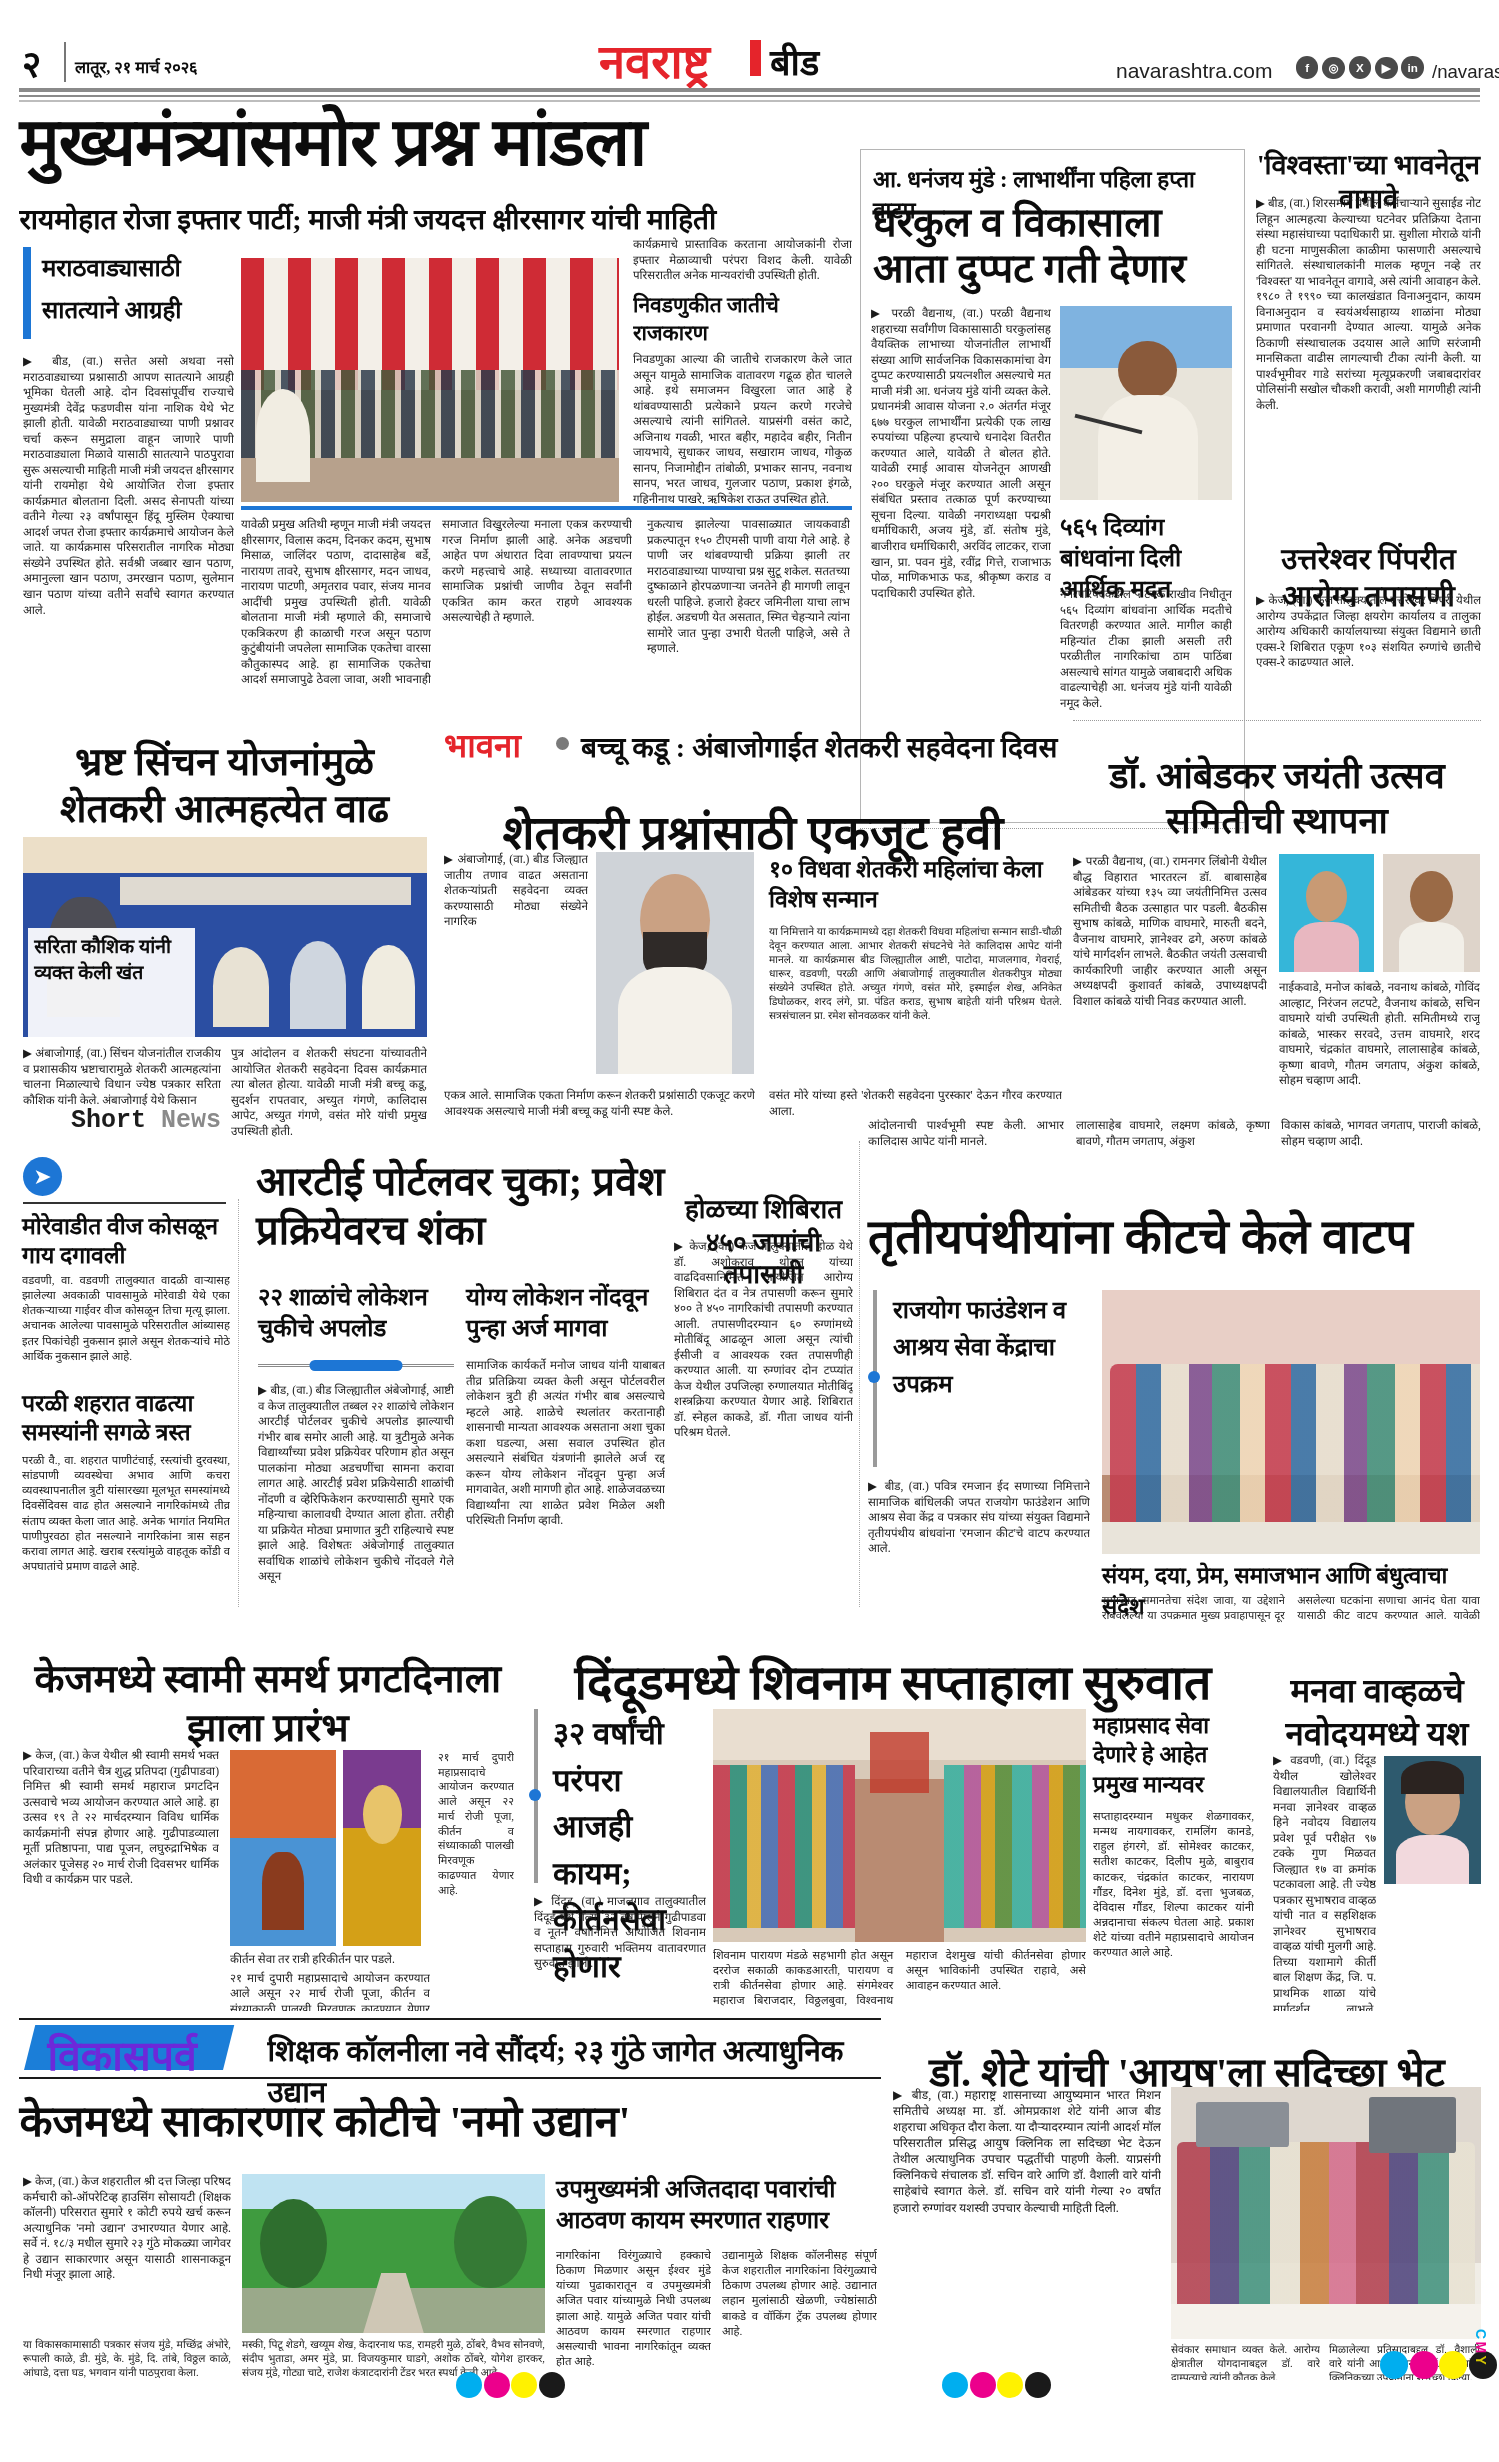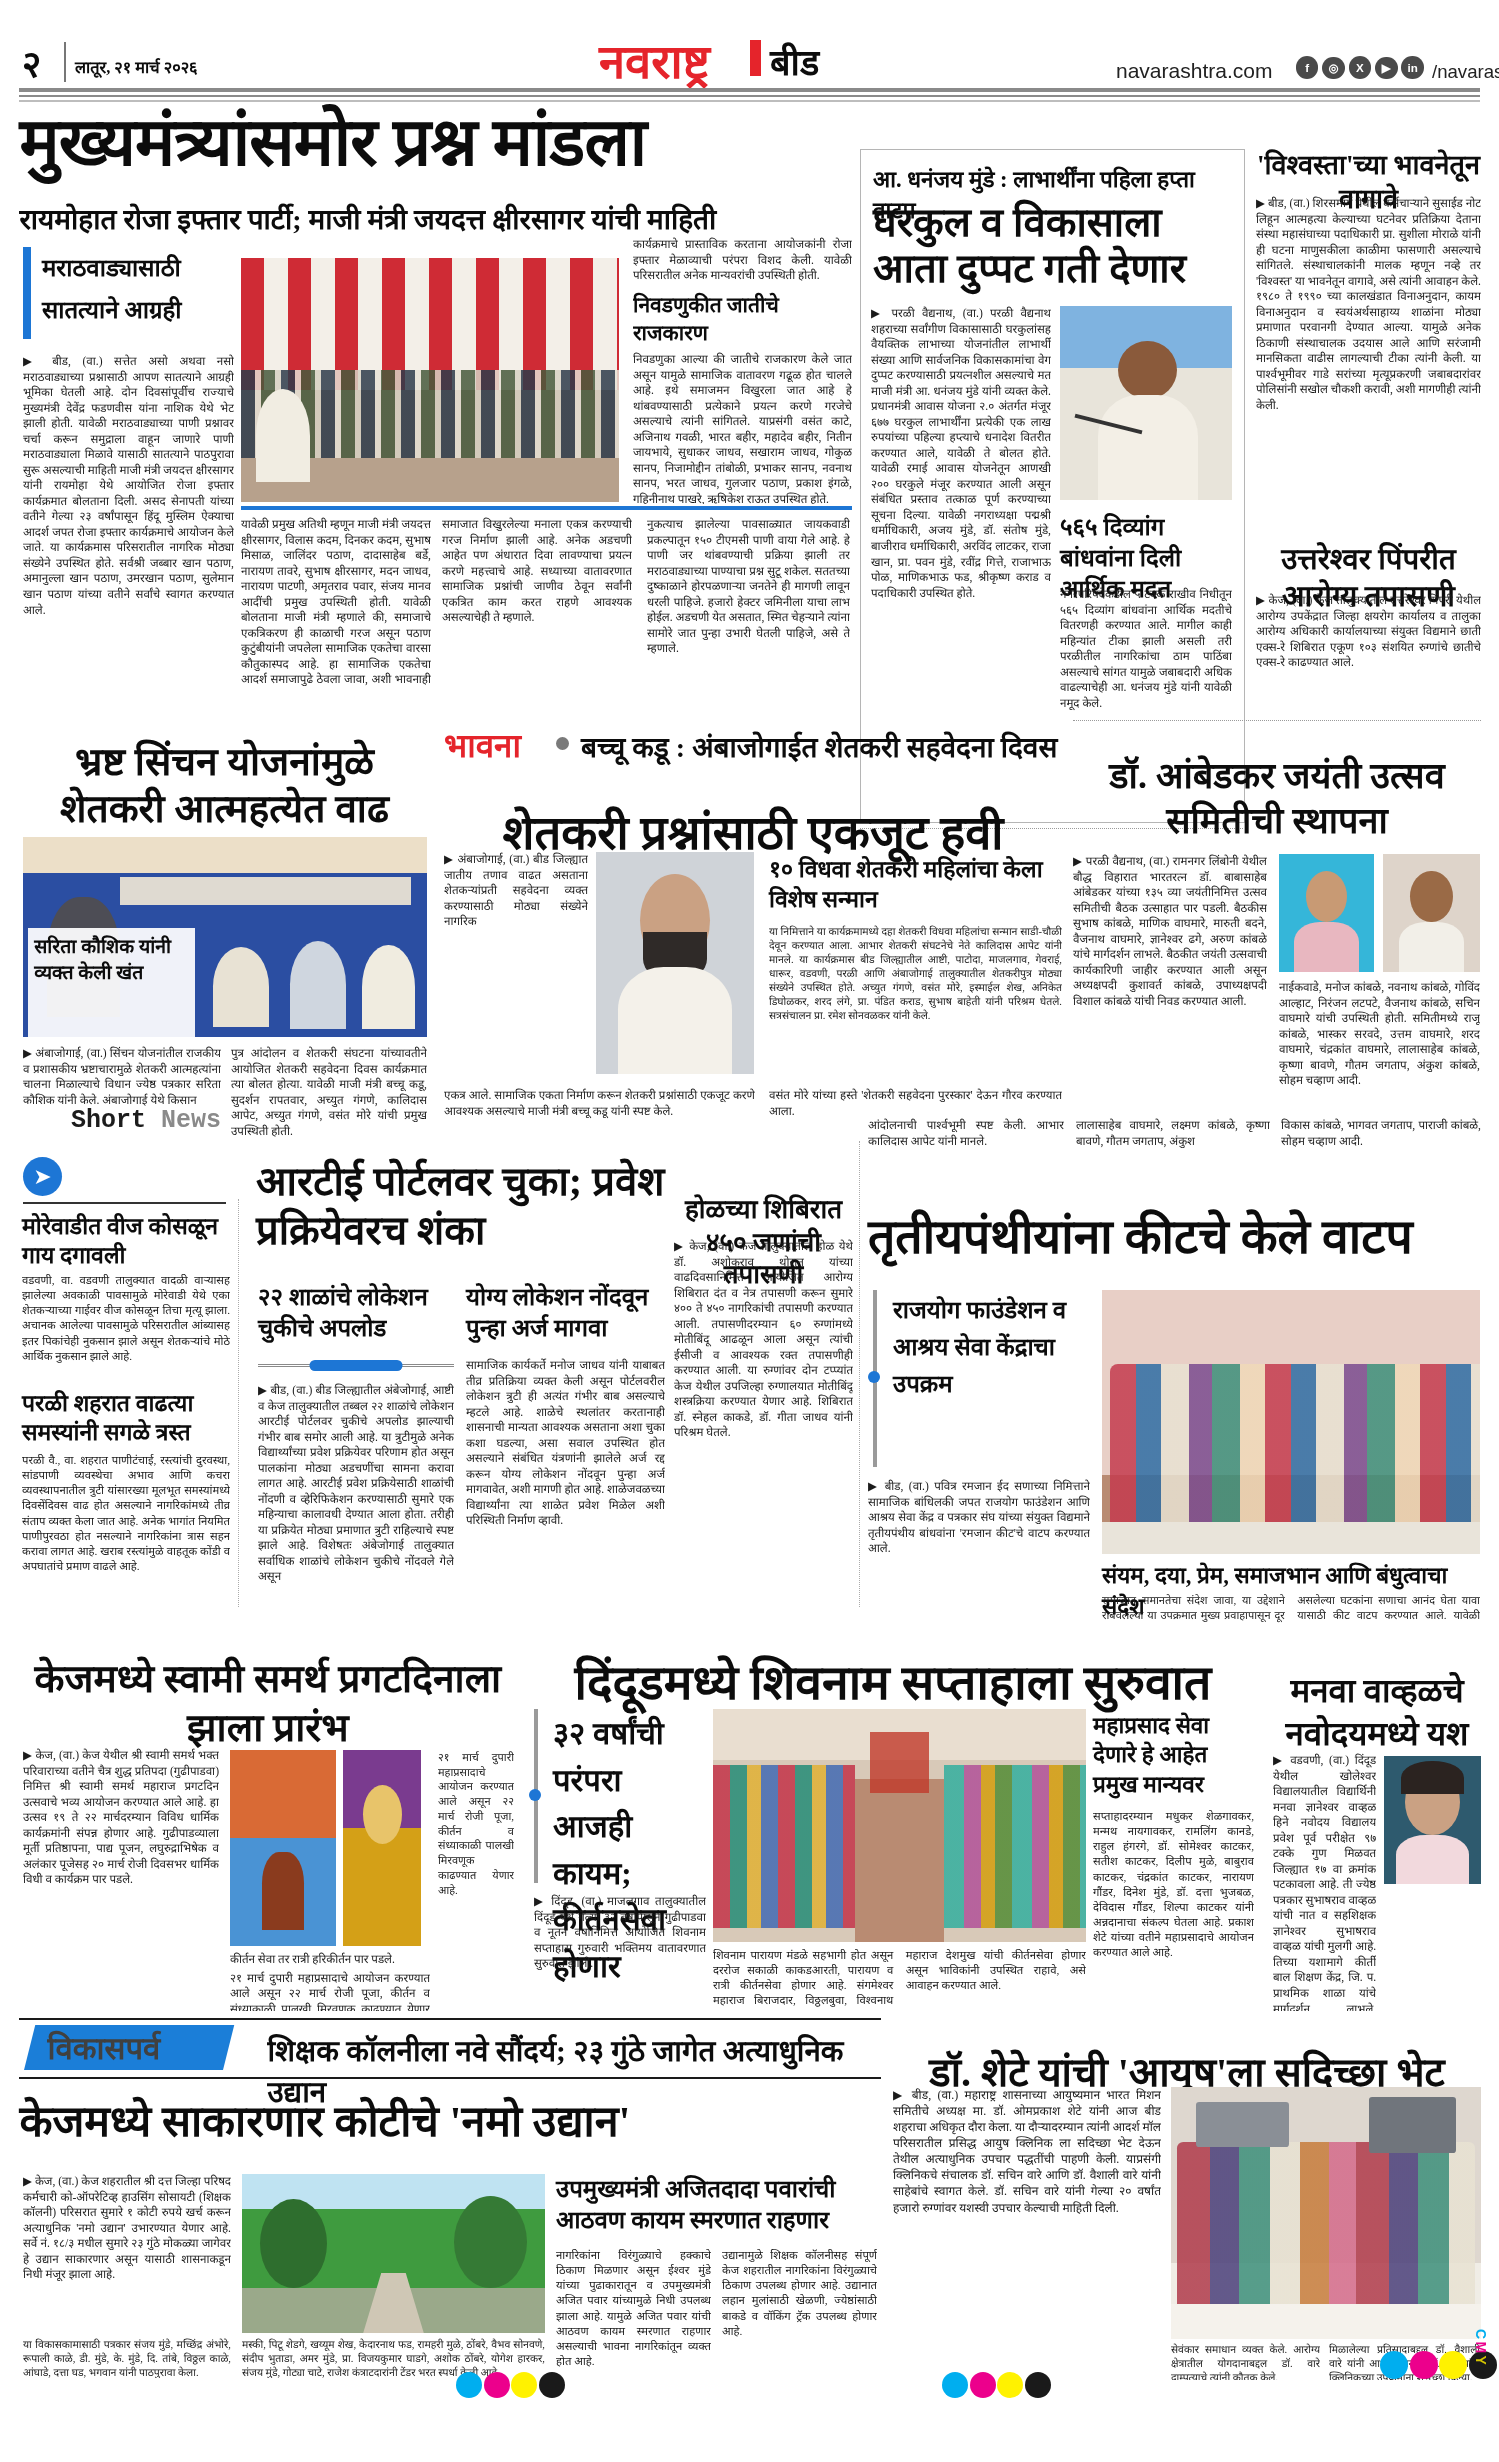--- a/index.html
+++ b/index.html
@@ -207,21 +207,21 @@
     <div class="ph" style="position:relative;float:right;width:97px;height:128px;margin:3.1px 0 4.7px 7.8px;background:#2e5a6e;">
       <div style="position:absolute;left:22%;top:10%;width:56%;height:52%;border-radius:50%;background:#caa183;"></div>
       <div style="position:absolute;left:18%;top:4%;width:64%;height:26%;border-radius:50% 50% 0 0;background:#2b2320;"></div>
       <div style="position:absolute;left:12%;top:62%;width:76%;height:38%;border-radius:40% 40% 0 0;background:#f2d9dd;"></div>
     </div>
     <p class="b" style="margin:0;">▶ वडवणी, (वा.) दिंदूड येथील खोलेश्वर विद्यालयातील विद्यार्थिनी मनवा ज्ञानेश्वर वाव्हळ हिने नवोदय विद्यालय प्रवेश पूर्व परीक्षेत ९७ टक्के गुण मिळवत जिल्ह्यात १७ वा क्रमांक पटकावला आहे. ती ज्येष्ठ पत्रकार सुभाषराव वाव्हळ यांची नात व सहशिक्षक ज्ञानेश्वर सुभाषराव वाव्हळ यांची मुलगी आहे. तिच्या यशामागे कीर्ती बाल शिक्षण केंद्र, जि. प. प्राथमिक शाळा यांचे मार्गदर्शन लाभले. तिच्यावर सर्व स्तरातून कौतुकाचा वर्षाव होत आहे.</p>
   </div>
 
   <div class="abs" style="left:19.4px;top:2018px;width:862px;height:57px;border-top:2.3px solid #1a1a1a;border-bottom:2.3px solid #1a1a1a;">
     <div style="position:absolute;left:4.7px;top:4.7px;width:199px;height:45px;background:#1b7ed8;transform:skewX(-14deg);transform-origin:bottom left;"></div>
-    <div class="h" style="position:absolute;left:28px;top:6.2px;font-size:31px;color:#404040;">विकासपर्व</div>
+    <div class="h" style="position:absolute;left:28px;top:6.2px;font-size:41px;color:#6d28d9;">विकासपर्व</div>
     <div class="h" style="position:absolute;left:248px;top:9.3px;width:613px;font-size:29.5px;">शिक्षक कॉलनीला नवे सौंदर्य; २३ गुंठे जागेत अत्याधुनिक उद्यान</div>
   </div>
 
   <div class="abs h" style="left:19.4px;top:2090px;width:858px;font-size:43px;">केजमध्ये साकारणार कोटीचे 'नमो उद्यान'</div>
   <div class="abs b" style="left:23px;top:2174px;width:208px;height:159px;">▶ केज, (वा.) केज शहरातील श्री दत्त जिल्हा परिषद कर्मचारी को-ऑपरेटिव्ह हाउसिंग सोसायटी (शिक्षक कॉलनी) परिसरात सुमारे १ कोटी रुपये खर्च करून अत्याधुनिक 'नमो उद्यान' उभारण्यात येणार आहे. सर्वे नं. १८/३ मधील सुमारे २३ गुंठे मोकळ्या जागेवर हे उद्यान साकारणार असून यासाठी शासनाकडून निधी मंजूर झाला आहे.</div>
   <div class="abs b" style="left:23px;top:2338px;width:208px;height:40px;font-size:10.5px;">या विकासकामासाठी पत्रकार संजय मुंडे, मच्छिंद्र अंभोरे, रूपाली काळे, डी. मुंडे, के. मुंडे, दि. तांबे, विठ्ठल काळे, आंघाडे, दत्ता घड, भगवान यांनी पाठपुरावा केला.</div>
   <div class="ph" style="left:242px;top:2174px;width:303px;height:159px;background:linear-gradient(180deg,#bfe3f2 0 22%,#3f9b3f 22% 72%,#9aa98a 72% 100%);">
     <div style="position:absolute;left:6%;top:16%;width:22%;height:56%;border-radius:50%;background:#2e6e2e;"></div>
     <div style="position:absolute;left:70%;top:14%;width:24%;height:58%;border-radius:50%;background:#357a35;"></div>
     <div style="position:absolute;left:40%;top:62%;width:20%;height:38%;background:#cfc7b5;clip-path:polygon(30% 0,70% 0,100% 100%,0 100%);"></div>

